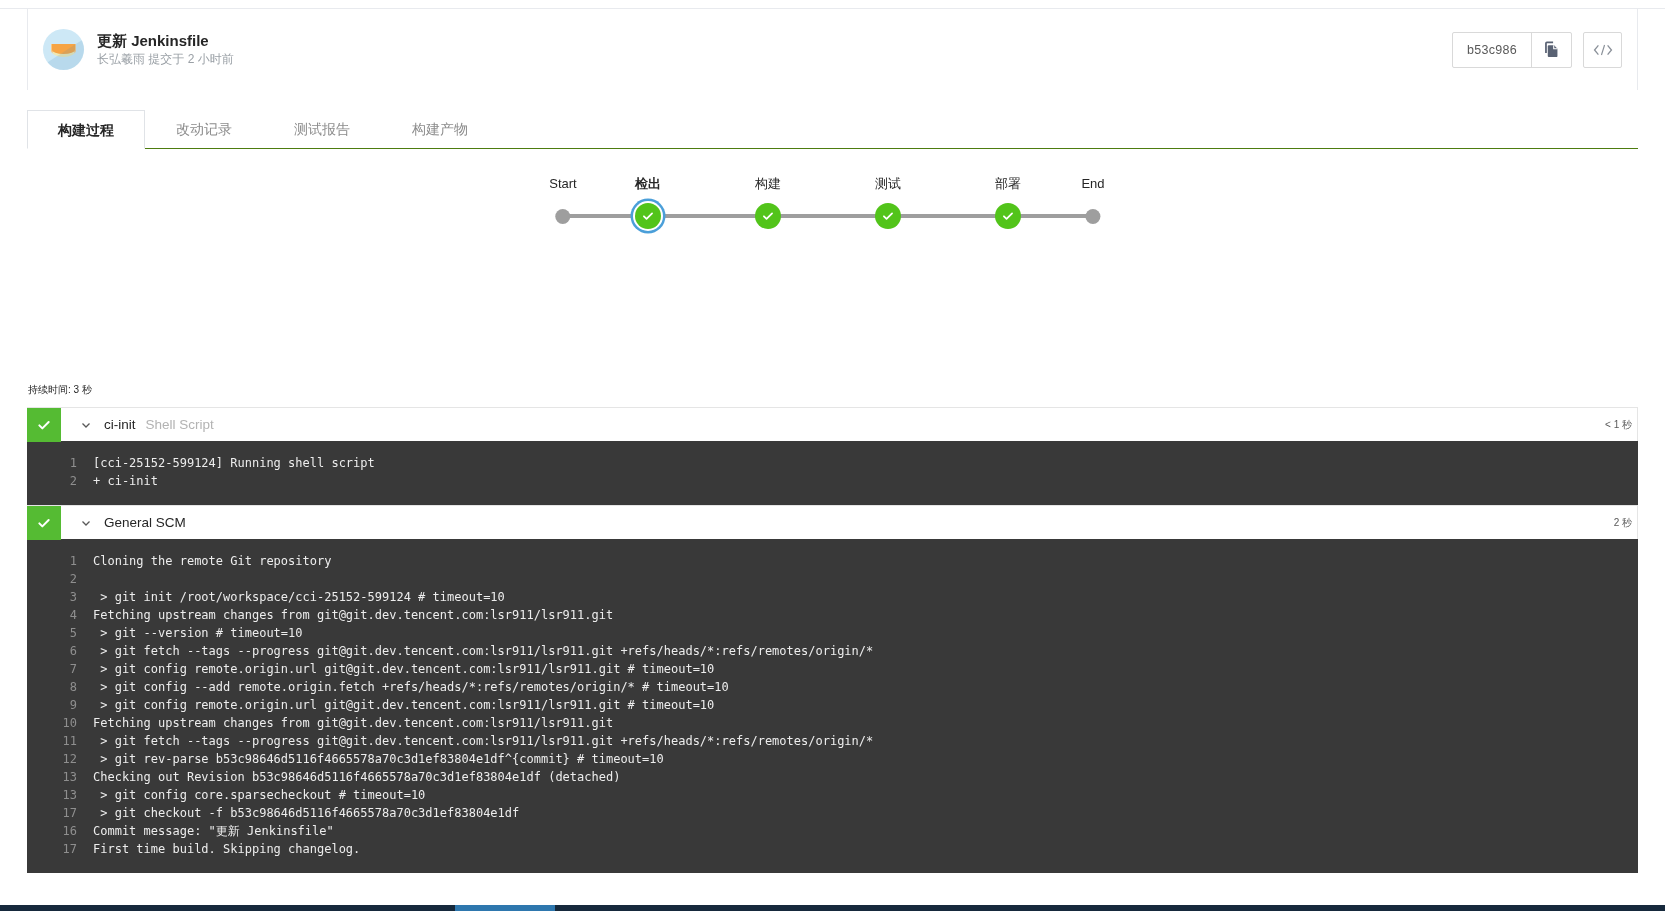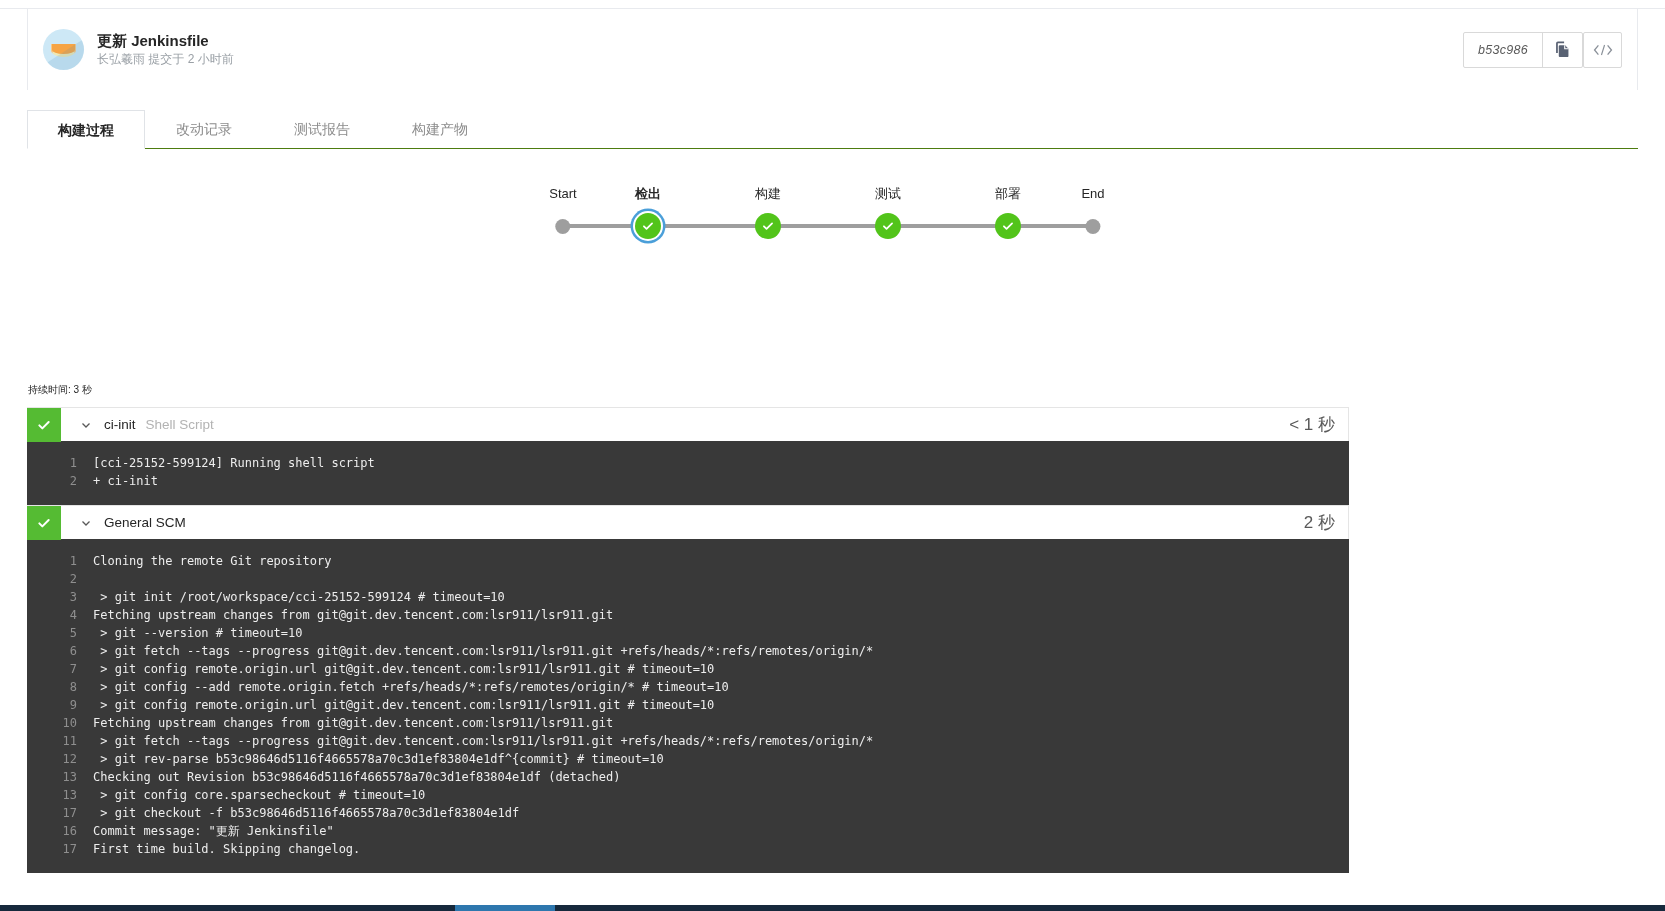--- a/index.html
+++ b/index.html
@@ -14,56 +14,56 @@
     display:flex; align-items:center; padding:0 15px; }
   .avatar { width:41px; height:41px; border-radius:50%; background:#cde8f6; position:relative; overflow:hidden; flex:none; }
   .avatar::after { content:""; position:absolute; left:-14px; top:26px; width:70px; height:34px;
     background:rgba(74,144,185,0.16); transform:rotate(-33deg); }
   .melon { position:absolute; left:8px; top:15px; width:25px; height:13px;
     background:#f6a445; border-radius:0 0 25px 25px / 0 0 14px 14px;
     border-bottom:3px solid #eee8b5; border-left:1px solid #f8c887; border-right:1px solid #f8c887; }
   .head-text { margin-left:13px; }
   .head-title { font-size:15px; font-weight:600; color:#262626; }
   .head-sub { font-size:12px; color:#9aa0a6; }
-  .head-actions { margin-left:auto; display:flex; align-items:center;font-style:italic; }
+  .head-actions { margin-left:auto; display:flex; gap:11px; align-items:center; }
   .btn-group { display:flex; align-items:stretch; height:36px; border:1px solid #d9d9d9; border-radius:2px; background:#fff; }
   .sha-txt { padding:0 14px; font-size:12.5px; color:#595959; display:flex; align-items:center; letter-spacing:.3px; }
   .seg-divider { width:1px; background:#d9d9d9; }
   .icon-seg { width:39px; display:flex; align-items:center; justify-content:center; cursor:pointer; }
   .btn-square { width:39px; height:36px; border:1px solid #d9d9d9; border-radius:2px; display:flex; align-items:center; justify-content:center; cursor:pointer; background:#fff; }
 
   
   .tabs { position:absolute; top:110px; left:27px; width:1611px; height:39px; display:flex; border-bottom:1px solid #4d7c0f; }
   .tab { width:118px; text-align:center; font-size:14px; color:#8c8c8c; line-height:38px; cursor:pointer; }
   .tab.active { border:1px solid #e0e3e7; border-bottom:1px solid #fff; margin-bottom:-1px; background:#fff;
     color:#262626; font-weight:700; }
 
   
-  .pipeline { position:absolute; top:184px; left:0; width:100%; height:80px; }
+  .pipeline { position:absolute; top:174px; left:0; width:100%; height:80px; }
   .pipe-line { position:absolute; top:40px; left:563px; width:530px; height:4px; background:#9e9e9e; }
   .stage { position:absolute; top:0; transform:translateX(-50%); text-align:center; cursor:pointer; }
   .stage-label { font-size:13px; color:#262626; height:20px; line-height:20px; margin-bottom:6px; white-space:nowrap; }
   .stage.selected .stage-label { font-weight:700; }
   .node-wrap { height:32px; display:flex; align-items:center; justify-content:center; }
   .node-dot { width:15px; height:15px; border-radius:50%; background:#9e9e9e; }
   .node-check { width:26px; height:26px; border-radius:50%; background:#52c41a; display:flex; align-items:center; justify-content:center; }
   .stage.selected .node-check { box-shadow:0 0 0 2px #fff, 0 0 0 4.5px #4b9fd9; }
 
   
   .duration { position:absolute; top:383px; left:28px; font-size:10px; color:#262626; }
 
   
-  .sections { position:absolute; top:407px; left:27px; width:1322px; }
+  .sections { position:absolute; top:407px; left:27px; width:1611px; }
   .section-header { height:34px; display:flex; align-items:center; background:#fff;
     border-top:1px solid #e5e5e5; border-right:1px solid #e5e5e5; cursor:pointer; }
   .status-square { width:34px; height:34px; background:#55bb33; display:flex; align-items:center; justify-content:center; flex:none; }
   .chev { margin-left:19px; display:flex; }
   .section-name { margin-left:12px; font-size:13.5px; color:#262626; }
   .section-sub { margin-left:10px; font-size:13.5px; color:#b3b3b3; }
-  .section-dur { margin-left:auto; margin-right:13px; font-size:17px; color:#595959; }
+  .section-dur { margin-left:auto; margin-right:5px; font-size:10px; color:#595959; }
   .log { background:#393939; padding:13px 0 15px; }
   .log-line { display:flex; font-family:"DejaVu Sans Mono",monospace; font-size:12px; line-height:18px; color:#ededed; white-space:pre; }
   .line-no { width:50px; text-align:right; color:#8f8f8f; flex:none; margin-right:16px; }
 
   
   .bottom-strip { position:absolute; bottom:0; left:0; width:100%; height:6px; background:#16293c; }
   .bottom-strip .seg { position:absolute; left:455px; top:0; width:100px; height:6px; background:#2e77ae; }
 </style>
 </head>
 <body>

